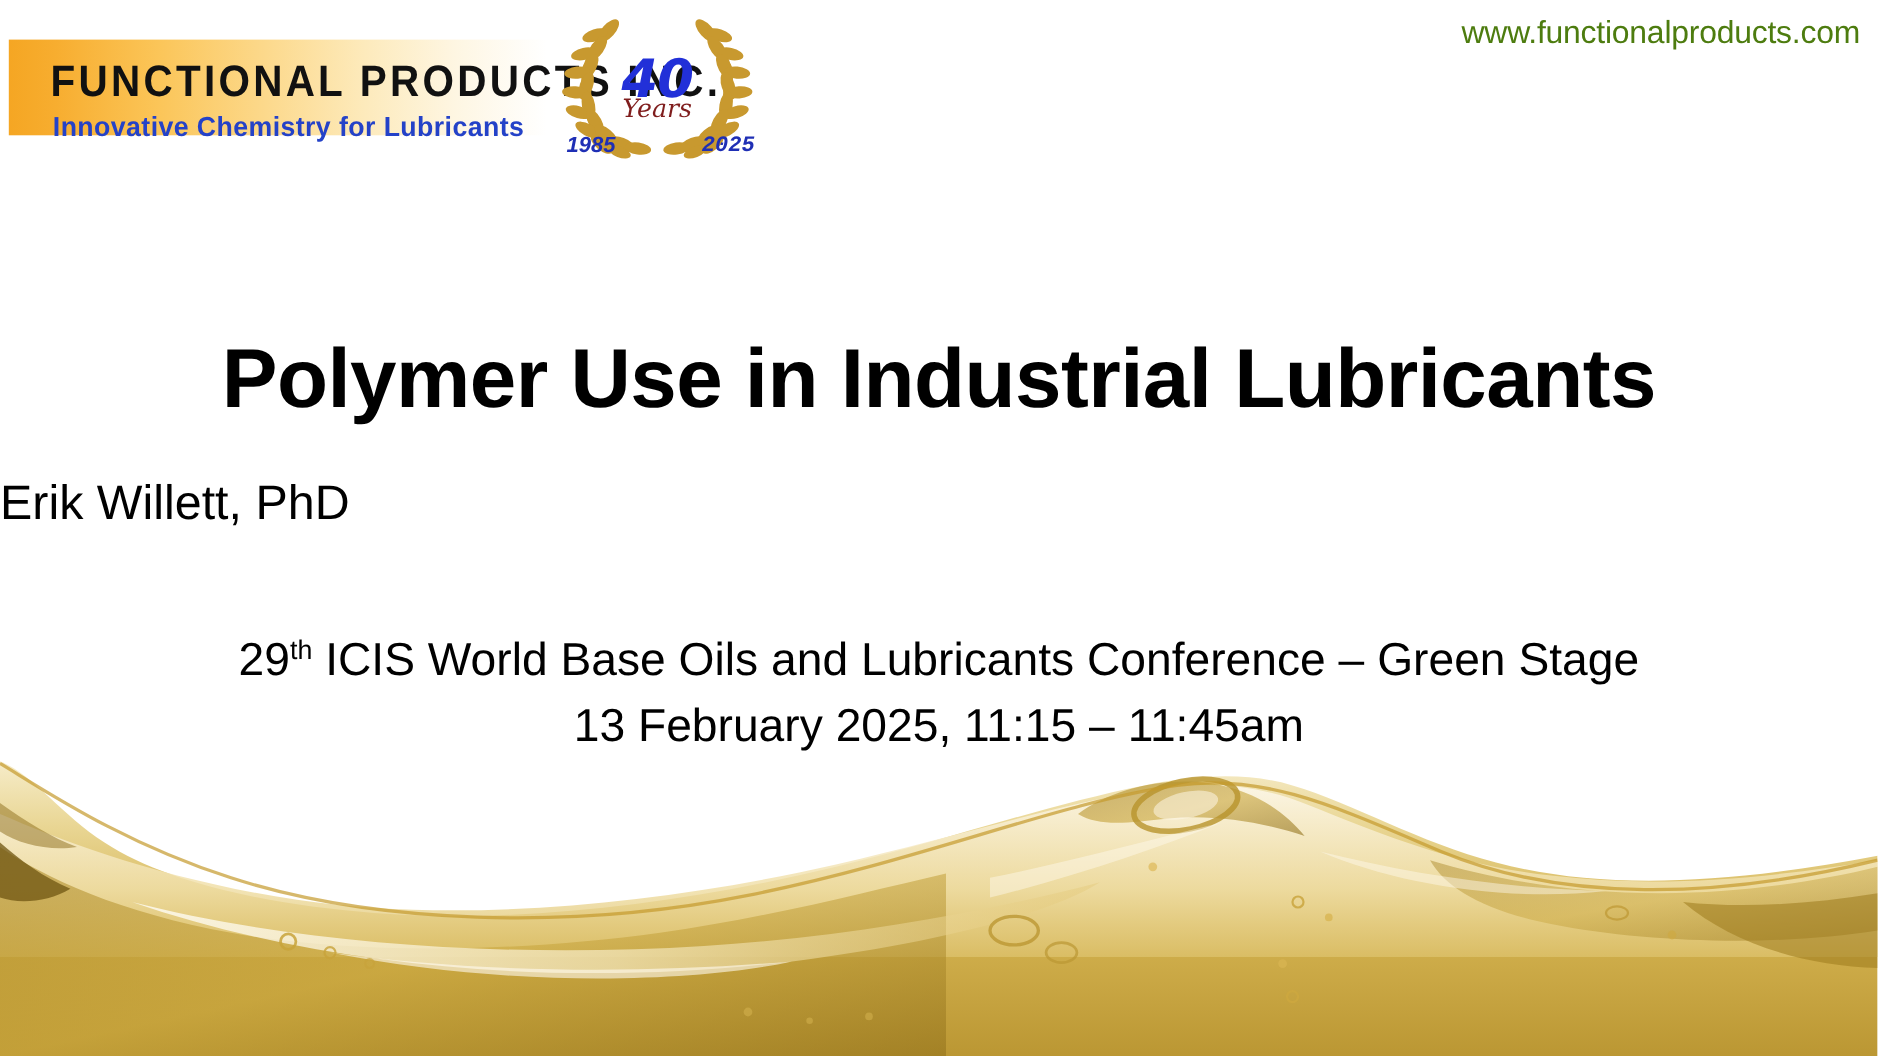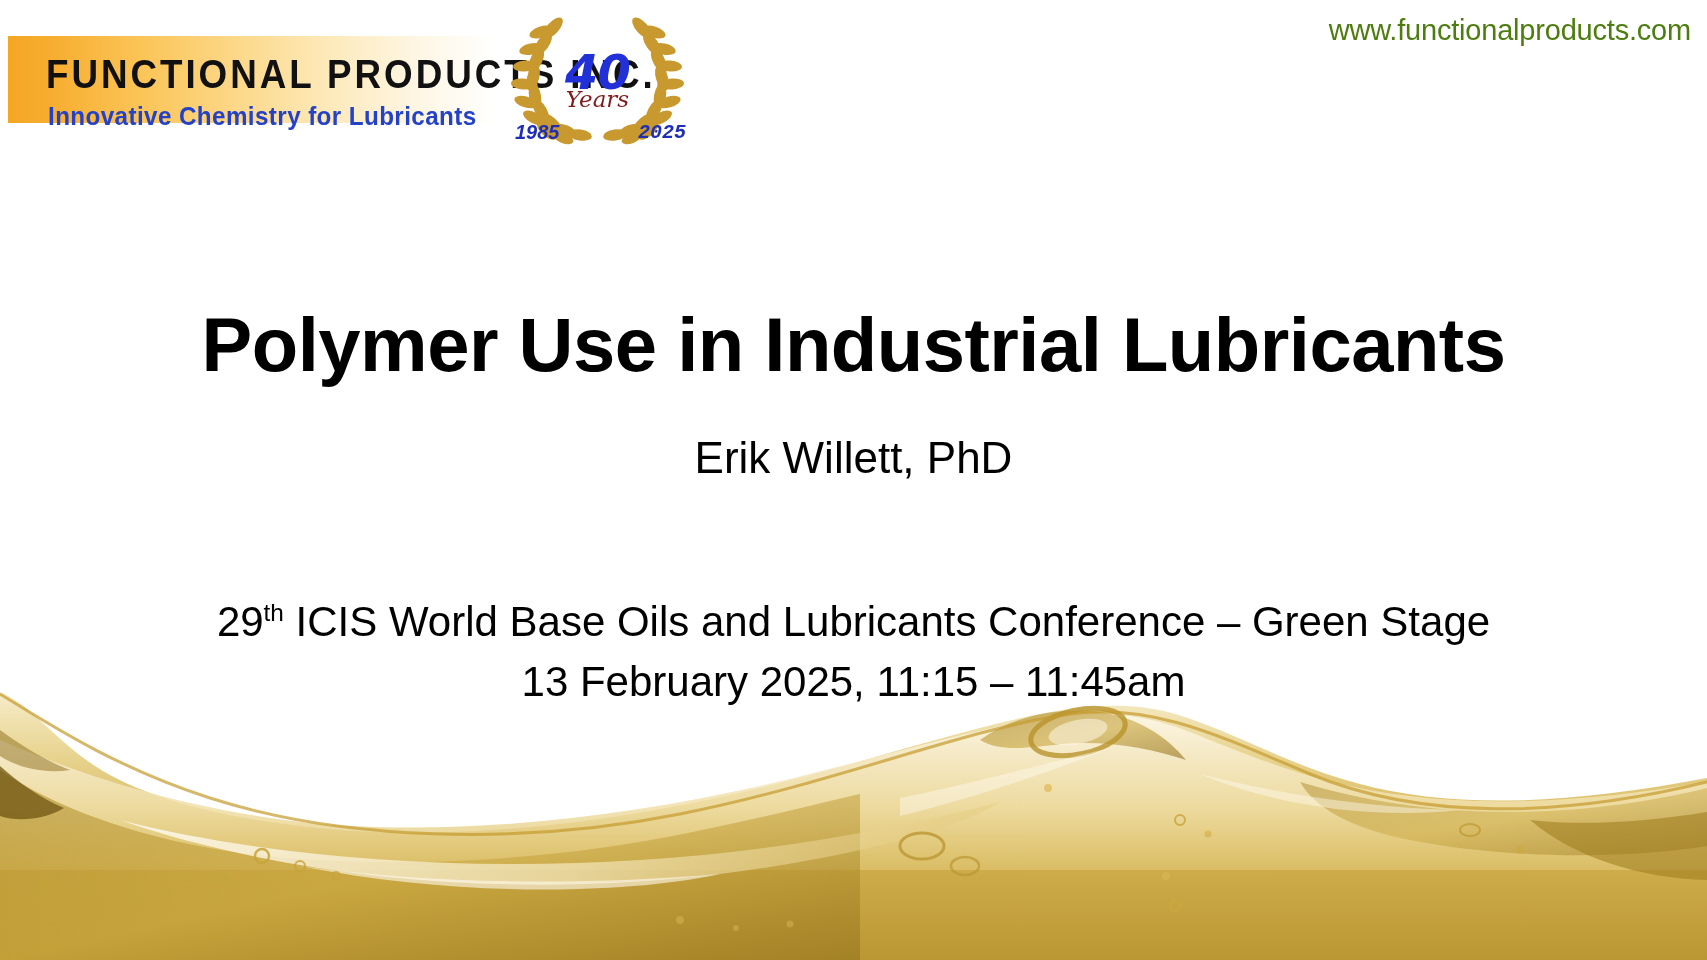--- a/index.html
+++ b/index.html
@@ -133,36 +133,36 @@
     letter-spacing: -0.5px;
     color: #000000;
     white-space: nowrap;
   }
 
   .speaker-block {
     position: absolute;
     left: 0;
     right: 0;
     top: 428px;
-    text-align: center;
+    text-align: left;
   }
   .speaker-name,
   .speaker-role {
     font-family: "Liberation Sans", sans-serif;
     font-size: 44px;
     color: #000000;
     line-height: 1.35;
     white-space: nowrap;
   }
 
   .event-block {
     position: absolute;
     left: 0;
     right: 0;
-    top: 592px;
+    top: 570px;
     text-align: center;
   }
   .event-line,
   .event-datetime {
     font-family: "Liberation Sans", sans-serif;
     font-size: 42px;
     color: #000000;
     line-height: 1.42;
     white-space: nowrap;
   }

